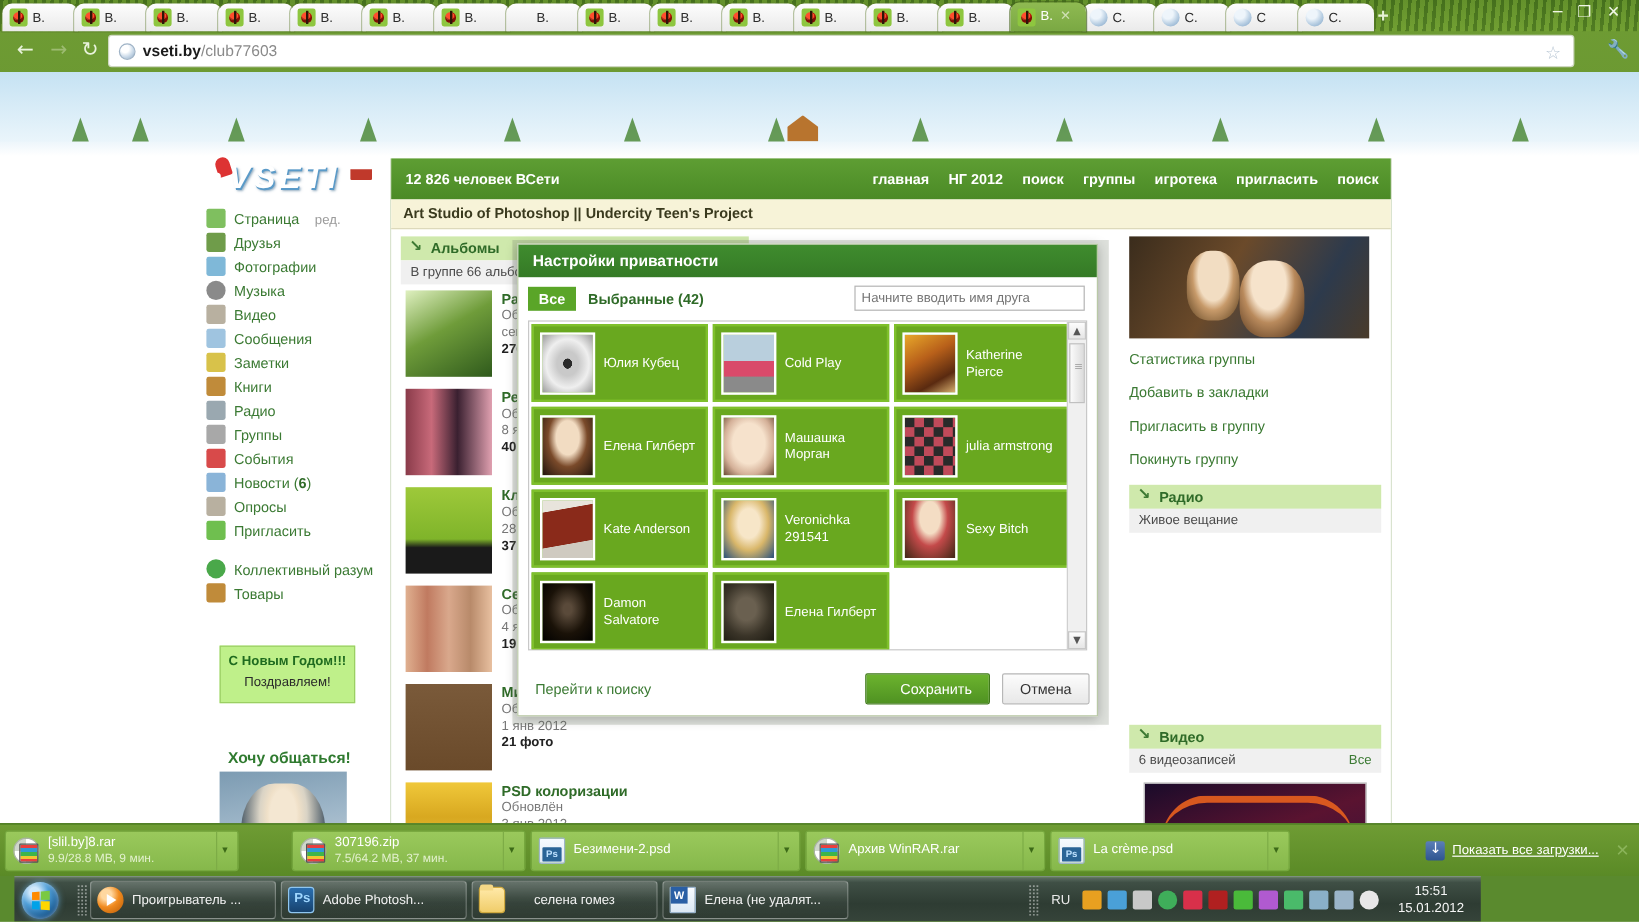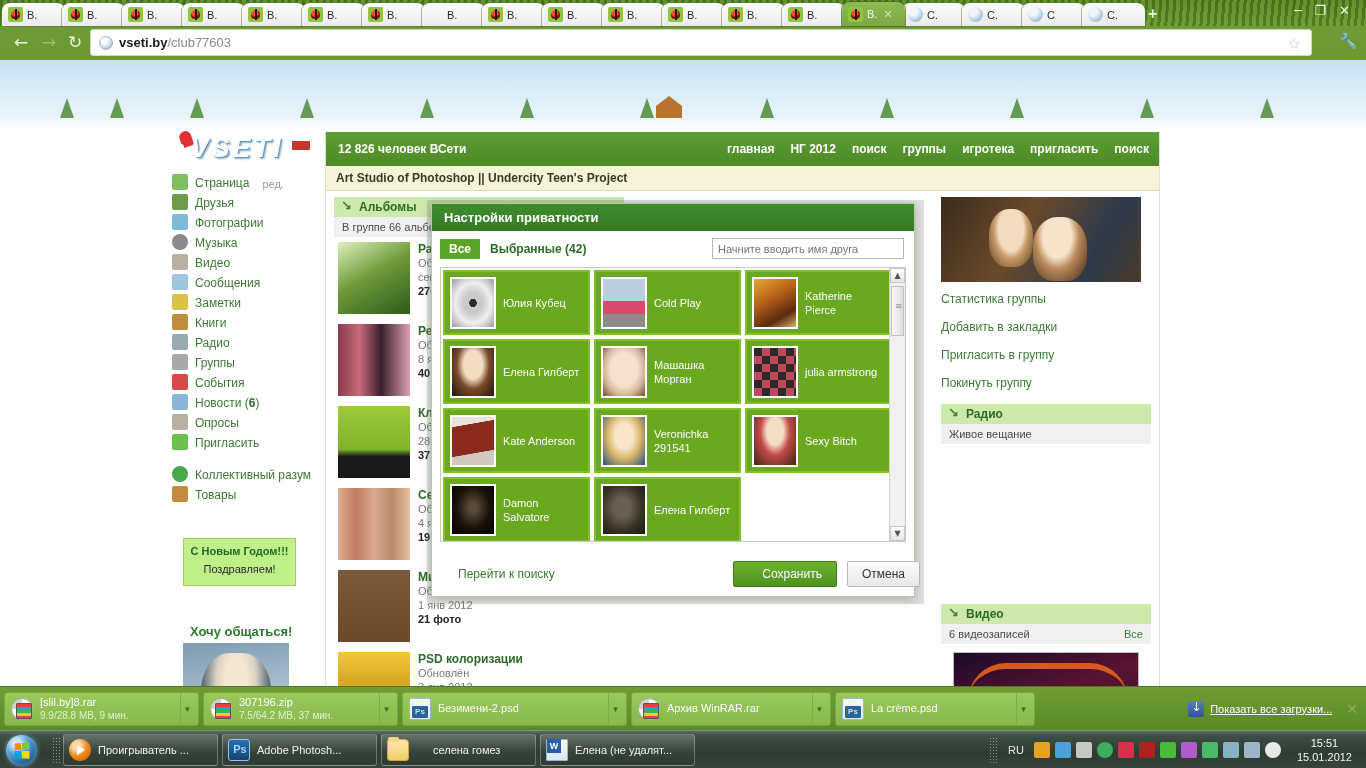--- a/index.html
+++ b/index.html
@@ -332,21 +332,21 @@
   .scrollbar .thumb {
     position: absolute; left: 1px; top: 18px; width: 13px; height: 50px;
     background: linear-gradient(90deg,#fbfbfb,#dcdcdc); border: 1px solid #c0c0c0;
   }
   .scrollbar .thumb::after {
     content:"\2261"; position:absolute; left:3px; top:14px; font-size:9px; color:#999;
     font-family: "DejaVu Sans", sans-serif;
   }
 
   .modal-foot {
-    position: absolute; left: 16px; bottom: 0; width: 100%; height: 44px;
+    position: absolute; left: 4px; bottom: 0; width: 100%; height: 44px;
     display: flex; align-items: center; padding: 0 10px;
   }
   .goto-search { font-size: 12px; color: #3b7a33; text-decoration: none; }
   .btn {
     font-size: 12px; padding: 5px 14px; border-radius: 2px; cursor: pointer;
     font-family: "Liberation Sans", sans-serif;
   }
   .btn-save {
     background: linear-gradient(180deg,#6cb32e,#4f9222); color: #fff;
     border: 1px solid #3f7a19; margin-left: auto; padding-left: 28px;
@@ -405,21 +405,21 @@
   .dl-arrow::after {
     content:"\2193"; position:absolute; left:0; top:-1px; width:16px;
     color:#fff; font-size:12px; text-align:center;
     font-family: "DejaVu Sans", sans-serif;
   }
   .dl-showall a { font-size: 11px; color: #ffffff; }
   .dl-close { color: #8bb45a; font-size: 14px; padding-left: 8px; font-family:"DejaVu Sans",sans-serif; }
 
   
   .taskbar {
-    position: absolute; left: 0; top: 730px; width: 1366px; height: 38px;
+    position: absolute; left: 12px; top: 730px; width: 1222px; height: 38px;
     background: linear-gradient(180deg, #5e6f63 0%, #3f4f45 12%, #2e3c33 60%, #36443a 100%);
     border-top: 1px solid #7d8f80;
     display: flex; align-items: center;
   }
   .startbtn {
     width: 52px; height: 36px; position: relative; flex: 0 0 52px;
   }
   .orb {
     position: absolute; left: 6px; top: 3px; width: 31px; height: 31px; border-radius: 50%;
     background: radial-gradient(circle at 35% 28%, #cfe8fb 0 14%, #4f9fd8 38%, #17578f 72%, #0a3258 100%);
@@ -840,21 +840,21 @@
 
   <div class="dlbar" id="dlbar">
       <div class="dlitem" style="width: 195px;">
         <span class="dlicon rar"></span>
         <span style="flex: 1 1 0%;">
           <div class="dlname">[slil.by]8.rar</div>
           <div class="dlsub">9.9/28.8 MB, 9 мин.</div>
         </span>
         <span class="dlcaret">▾</span>
       </div>
-      <div class="dlitem" style="width: 195px;">
+      <div class="dlitem" style="width: 195px; margin-left: 40px;">
         <span class="dlicon rar"></span>
         <span style="flex: 1 1 0%;">
           <div class="dlname">307196.zip</div>
           <div class="dlsub">7.5/64.2 MB, 37 мин.</div>
         </span>
         <span class="dlcaret">▾</span>
       </div>
       <div class="dlitem" style="width: 225px;">
         <span class="dlicon psd"></span>
         <span style="flex: 1 1 0%;">

